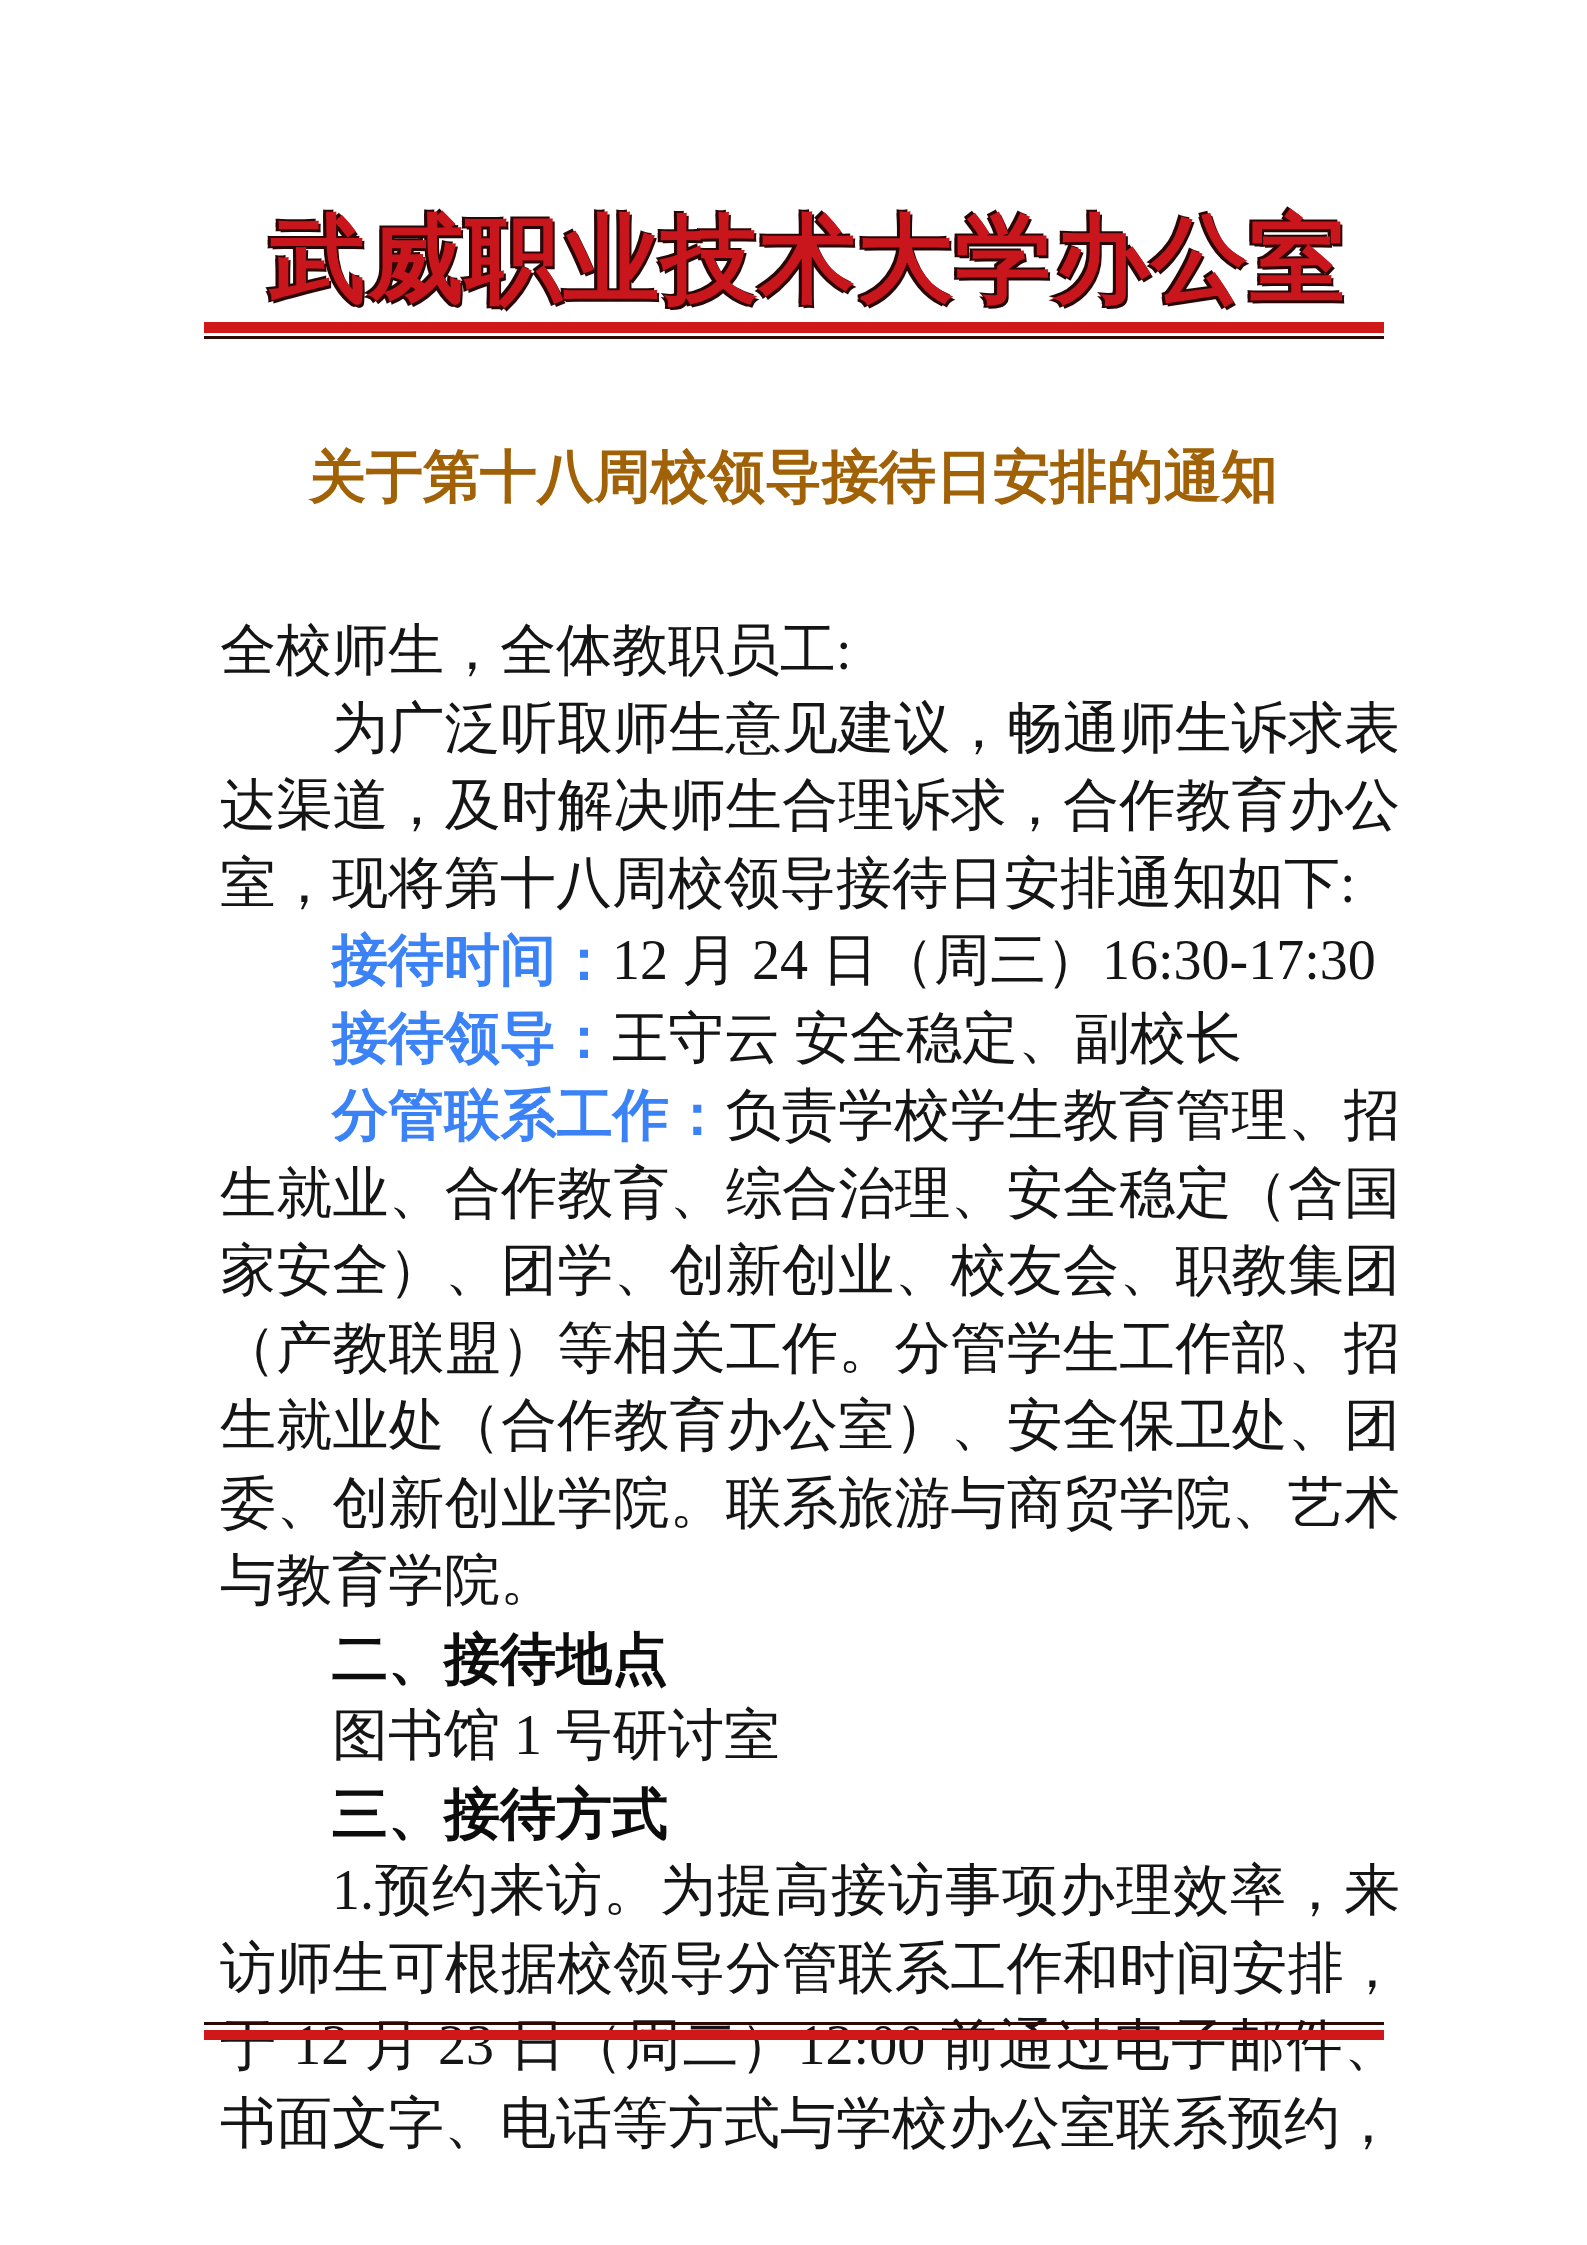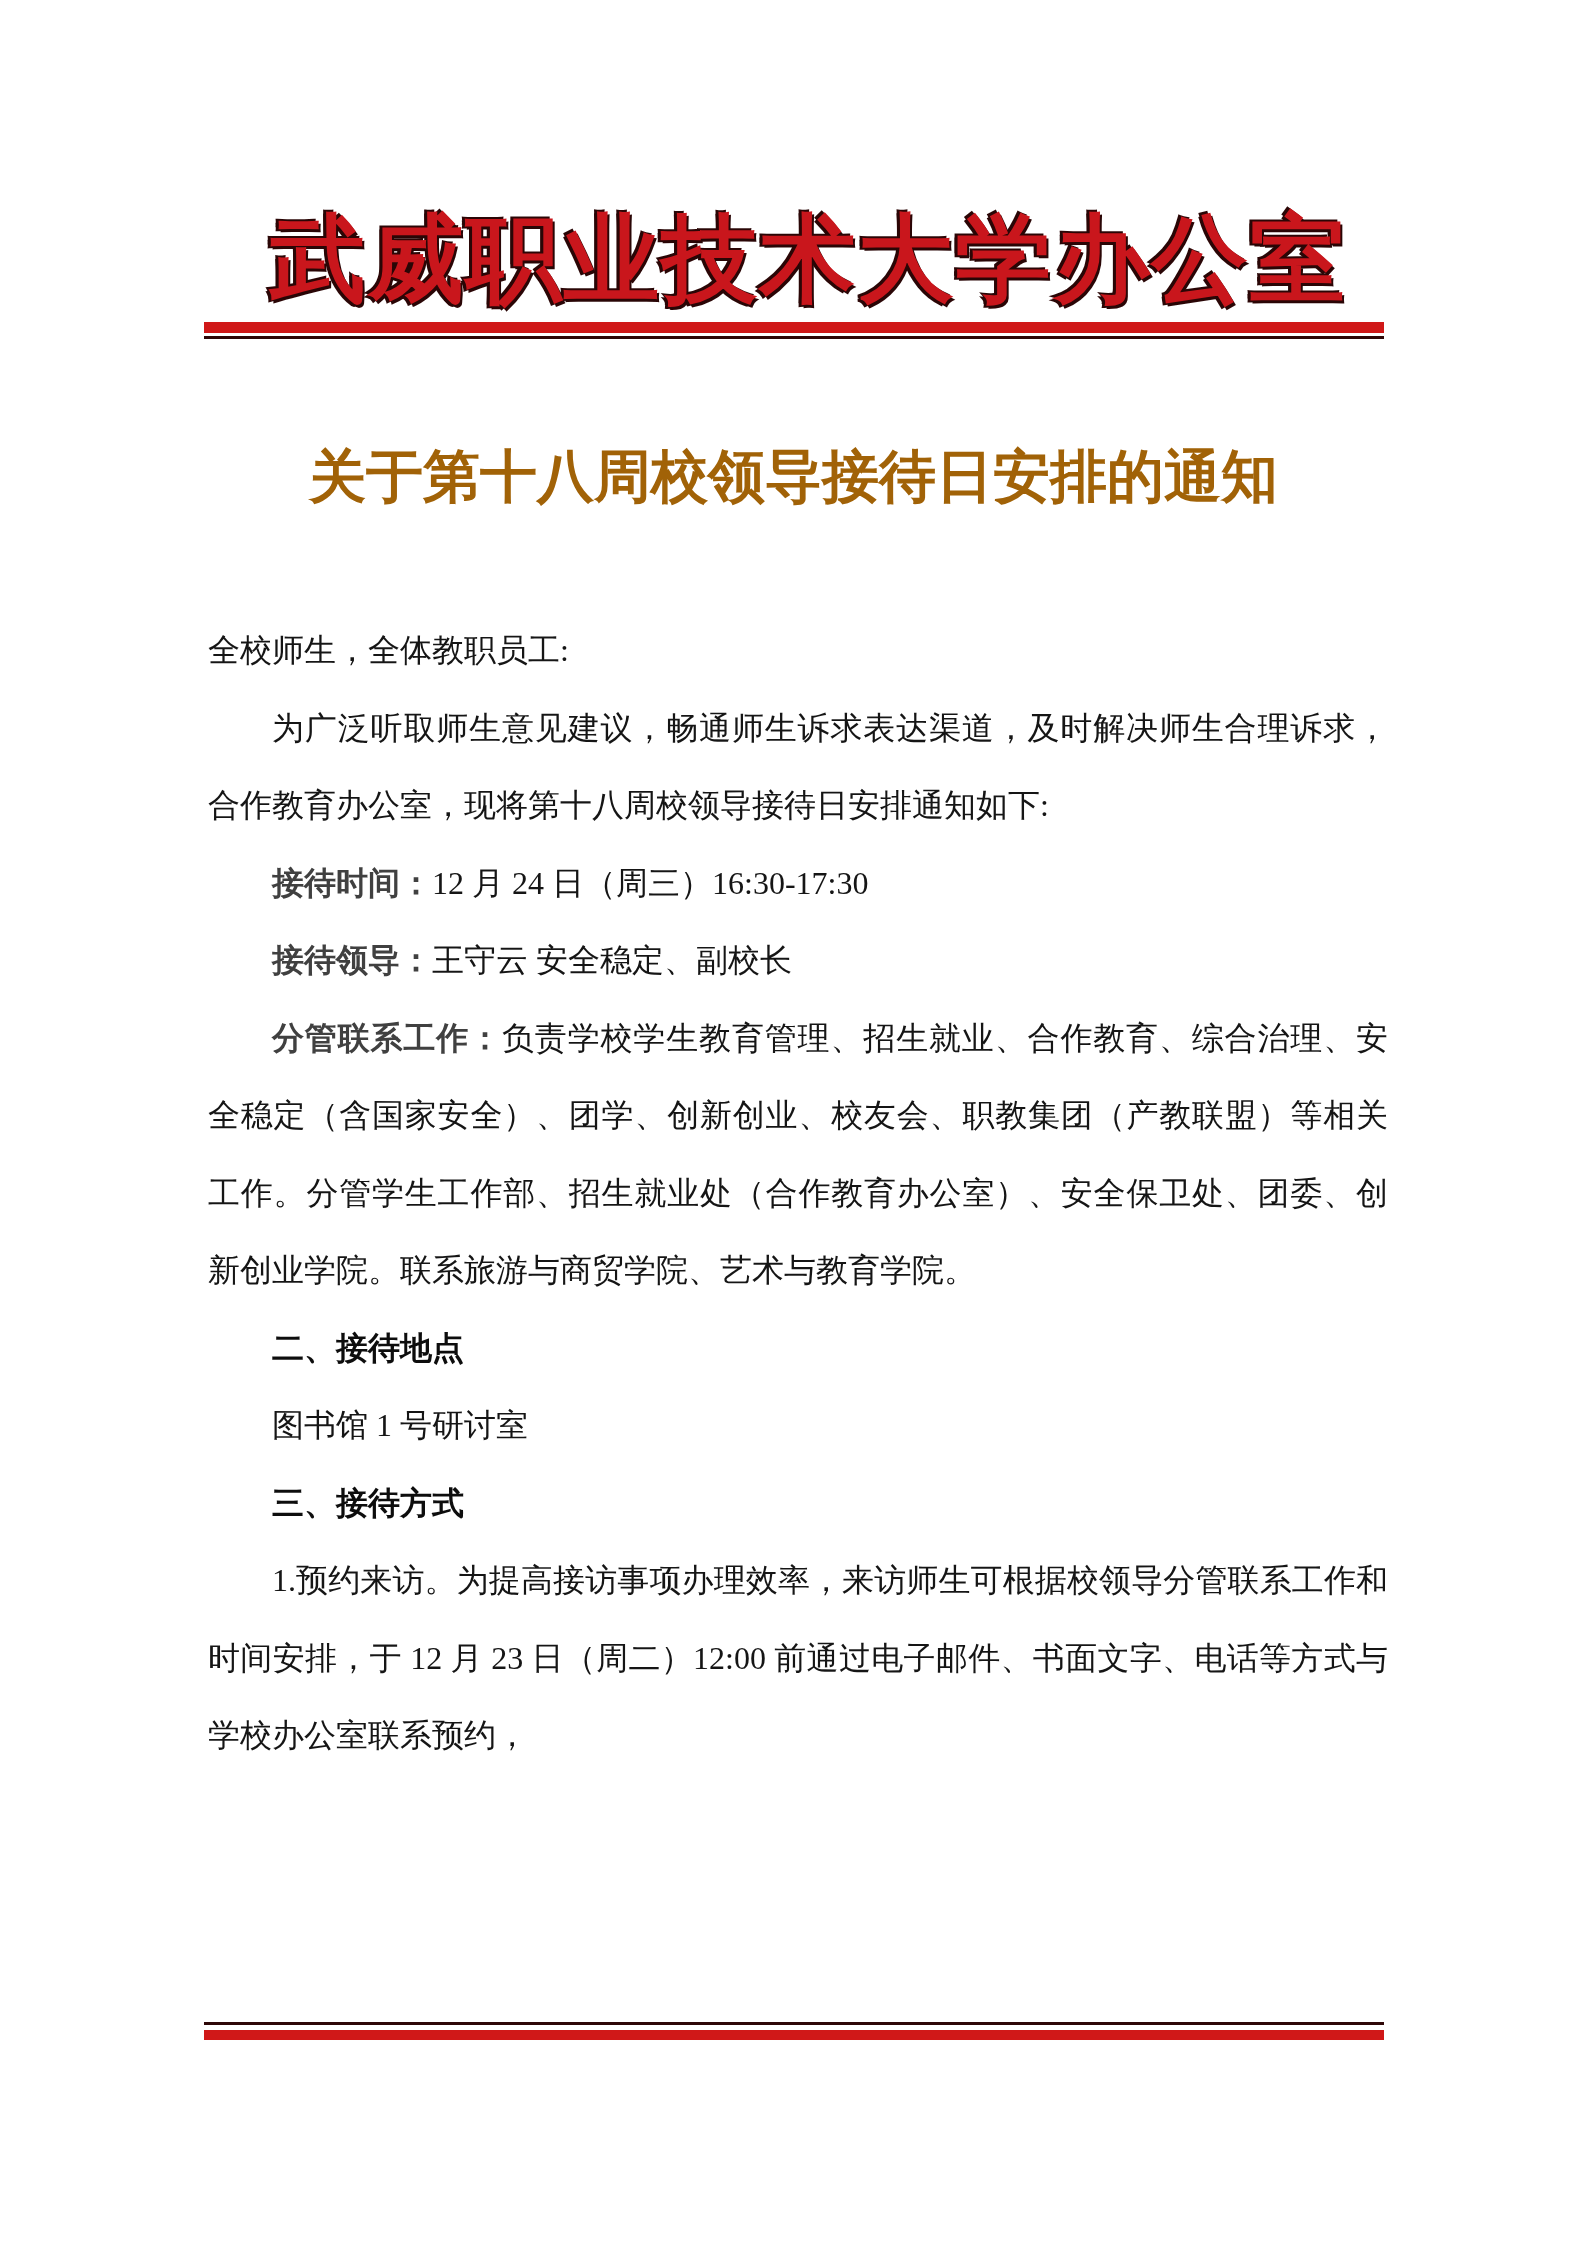--- a/index.html
+++ b/index.html
@@ -56,35 +56,35 @@
     text-align:center;
     font-size:57px;
     font-weight:700;
     line-height:82px;
     color:#a16207;
     white-space:nowrap;
   }
   
   .content{
     position:absolute;
-    top:612px;left:208px;
+    top:612px;left:220px;
     width:1180px;
-    font-size:32px;
+    font-size:56px;
     line-height:77.5px;
     text-align:justify;
     color:#151515;
   }
   .content p{margin:0;padding:0;}
   .indent{text-indent:2em;}
   .hei{
     font-weight:700;
     font-family:"Liberation Sans","DejaVu Sans",sans-serif;
     color:#0d0d0d;
   }
-  b.label{font-weight:700;color:#404040;margin-top:18px;}
+  b.label{font-weight:700;color:#3b82f6;margin-top:18px;}
 </style>
 </head>
 <body>
 
 <div class="page">
 
   <h1 class="masthead">武威职业技术大学办公室</h1>
 
   <div class="rule rule-top">
     <div class="bar-thick"></div>

